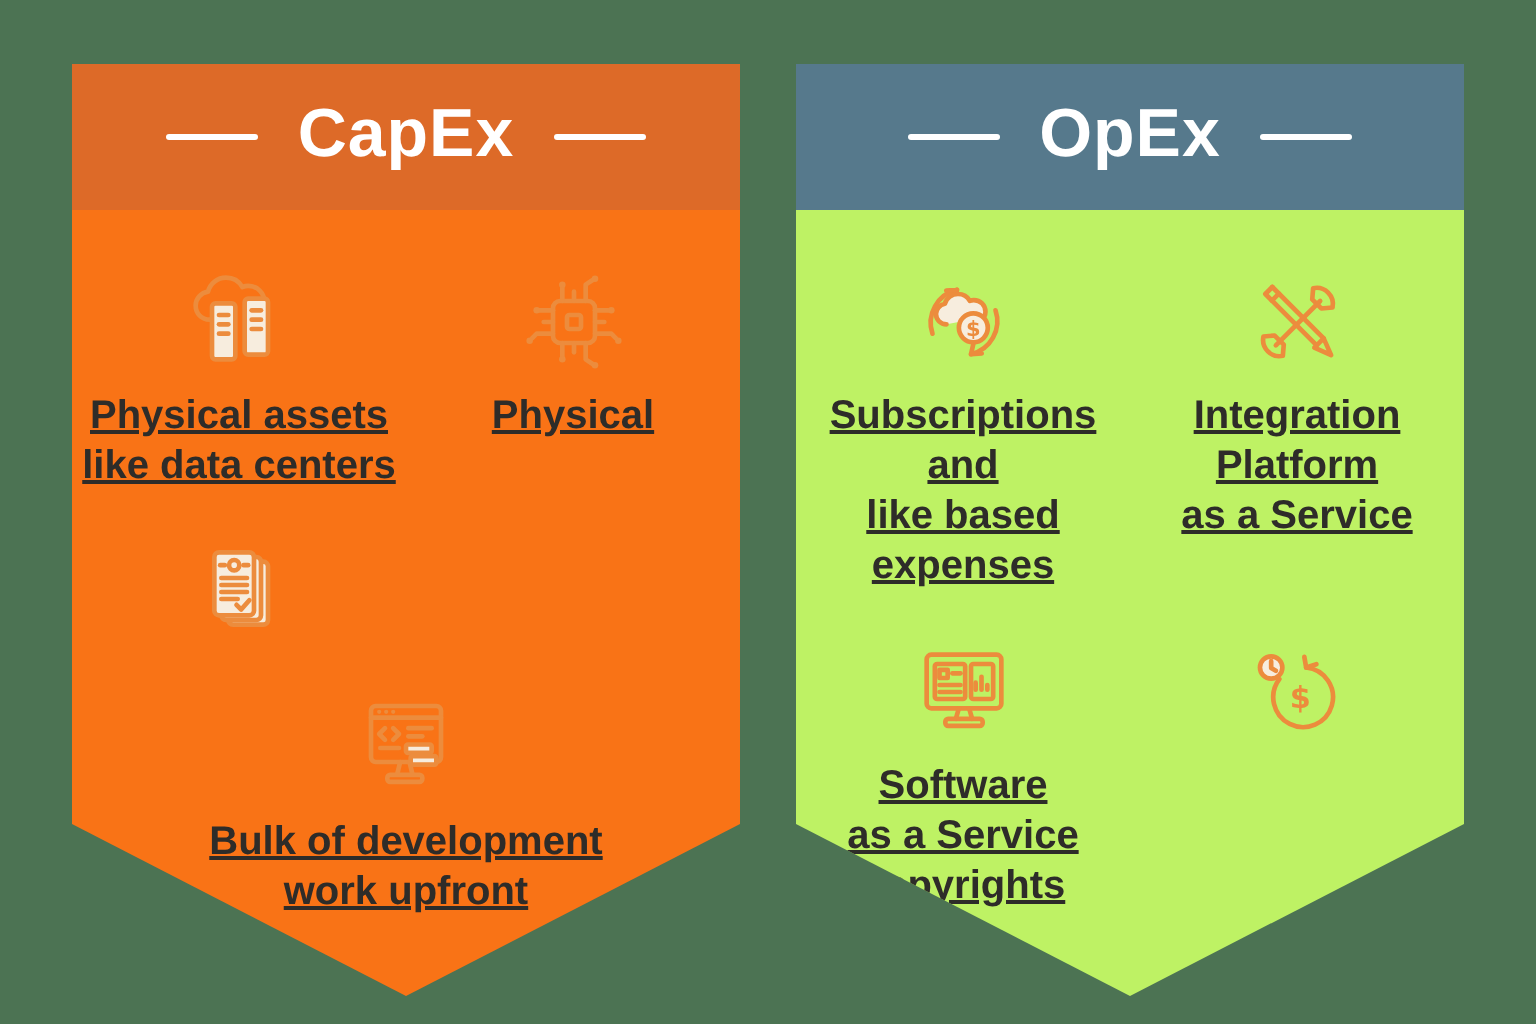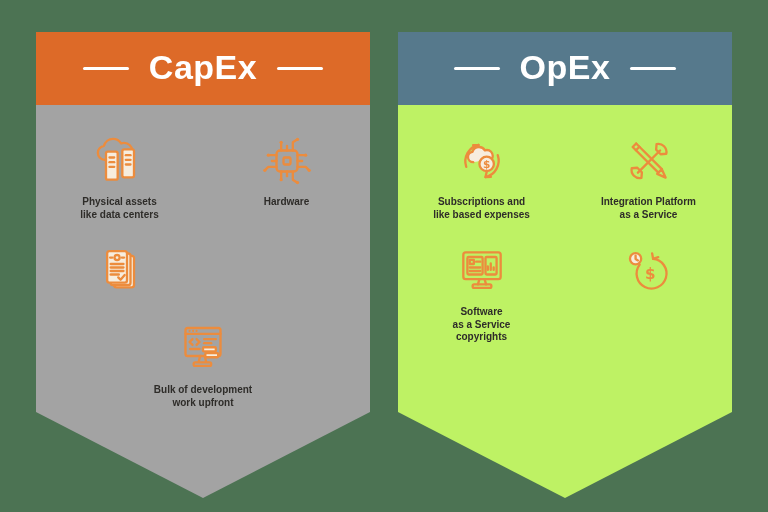--- a/index.html
+++ b/index.html
@@ -25,32 +25,32 @@
   }
   .banner-body{
     padding-top:28px;
     display:grid;grid-template-columns:1fr 1fr;row-gap:22px;
   }
   .item{display:flex;flex-direction:column;align-items:center;text-align:center;}
   .item.span2{grid-column:1 / -1;}
   .item-icon{width:56px;height:56px;display:block;}
   .item-icon svg{width:56px;height:56px;display:block;}
   .item-label{
-    margin-top:7px;font-size:10px;font-weight:700;color:#2E2C29;
-    line-height:1.25;white-space:pre-line;
+    margin-top:7px;font-size:20px;font-weight:700;color:#2E2C29;
+    line-height:1.25;white-space:pre-line;text-decoration:underline;
   }
   .ic{stroke:#EC8C3D;stroke-width:2;fill:none;stroke-linecap:round;stroke-linejoin:round;}
   .ic-fill{fill:#F7EDDE;}
   .ic-dot{fill:#EC8C3D;stroke:none;}
   .ic-txt{fill:#EC8C3D;font-family:"DejaVu Sans",sans-serif;font-weight:bold;}
 </style>
 </head>
 <body style="background-color: rgb(76, 115, 83);">
 
-<div class="banner capex" style="background-color: #a3a3a3;">
+<div class="banner capex" style="background-color: #f97316;">
   <div class="banner-header" style="background-color: rgb(221, 106, 40);">
     <span class="title-dash"></span>
     <span class="banner-title">CapEx</span>
     <span class="title-dash"></span>
   </div>
   <div class="banner-body">
 
     <div class="item">
       <span class="item-icon">
         <svg viewBox="0 0 48 48">
@@ -89,21 +89,21 @@
           <path class="ic" d="M15 24h-4"></path>
           <path class="ic" d="M15 29H8l-2 2"></path>
             <circle class="ic-dot" cx="5" cy="32" r="1.4"></circle>
           <path class="ic" d="M33 19h6"></path>
             <circle class="ic-dot" cx="40" cy="19" r="1.4"></circle>
           <path class="ic" d="M33 24h4"></path>
           <path class="ic" d="M33 29h7l2 2"></path>
             <circle class="ic-dot" cx="43" cy="32" r="1.4"></circle>
         </svg>
       </span>
-      <div class="item-label">Hardware</div>
+      <div class="item-label">Physical</div>
     </div>
 
 
     <div class="item">
       <span class="item-icon">
         <svg viewBox="0 0 48 48">
           <rect class="ic ic-fill" x="19" y="11" width="17" height="27" rx="2"></rect>
           <rect class="ic ic-fill" x="16" y="9" width="17" height="27" rx="2"></rect>
           <rect class="ic ic-fill" x="13" y="7" width="17" height="27" rx="2"></rect>
           <circle class="ic" cx="21.5" cy="12.5" r="2.2"></circle>

